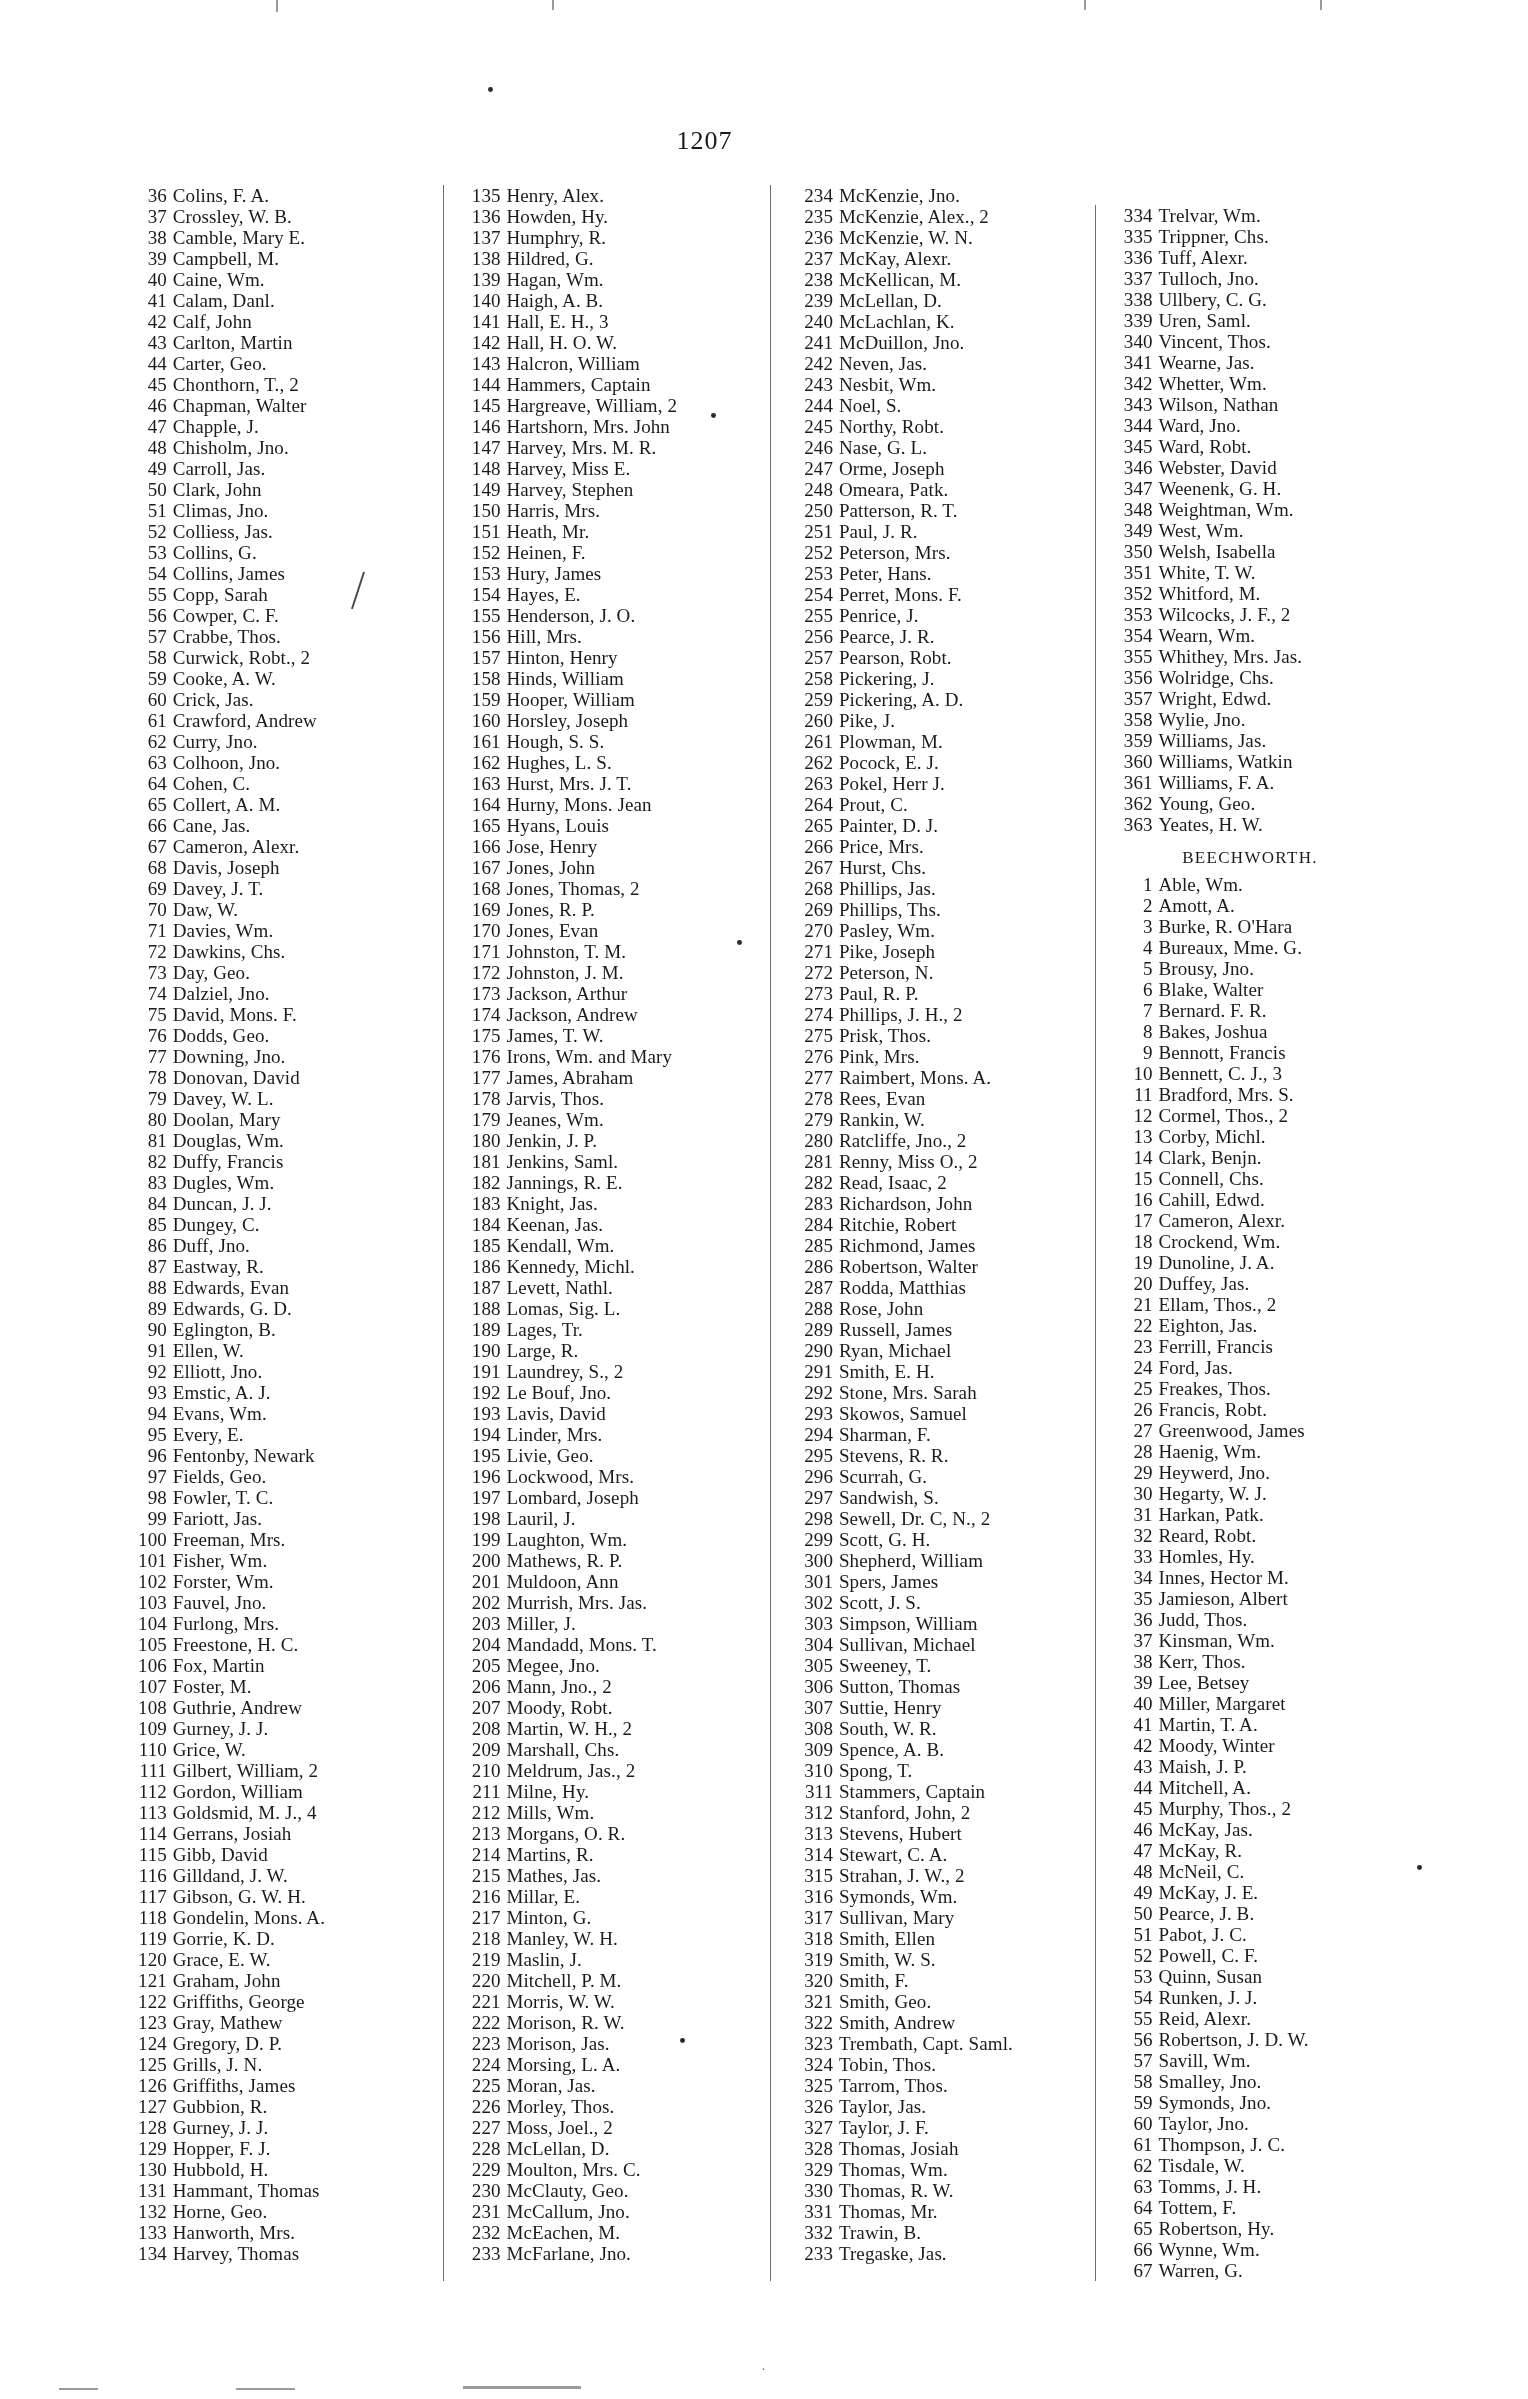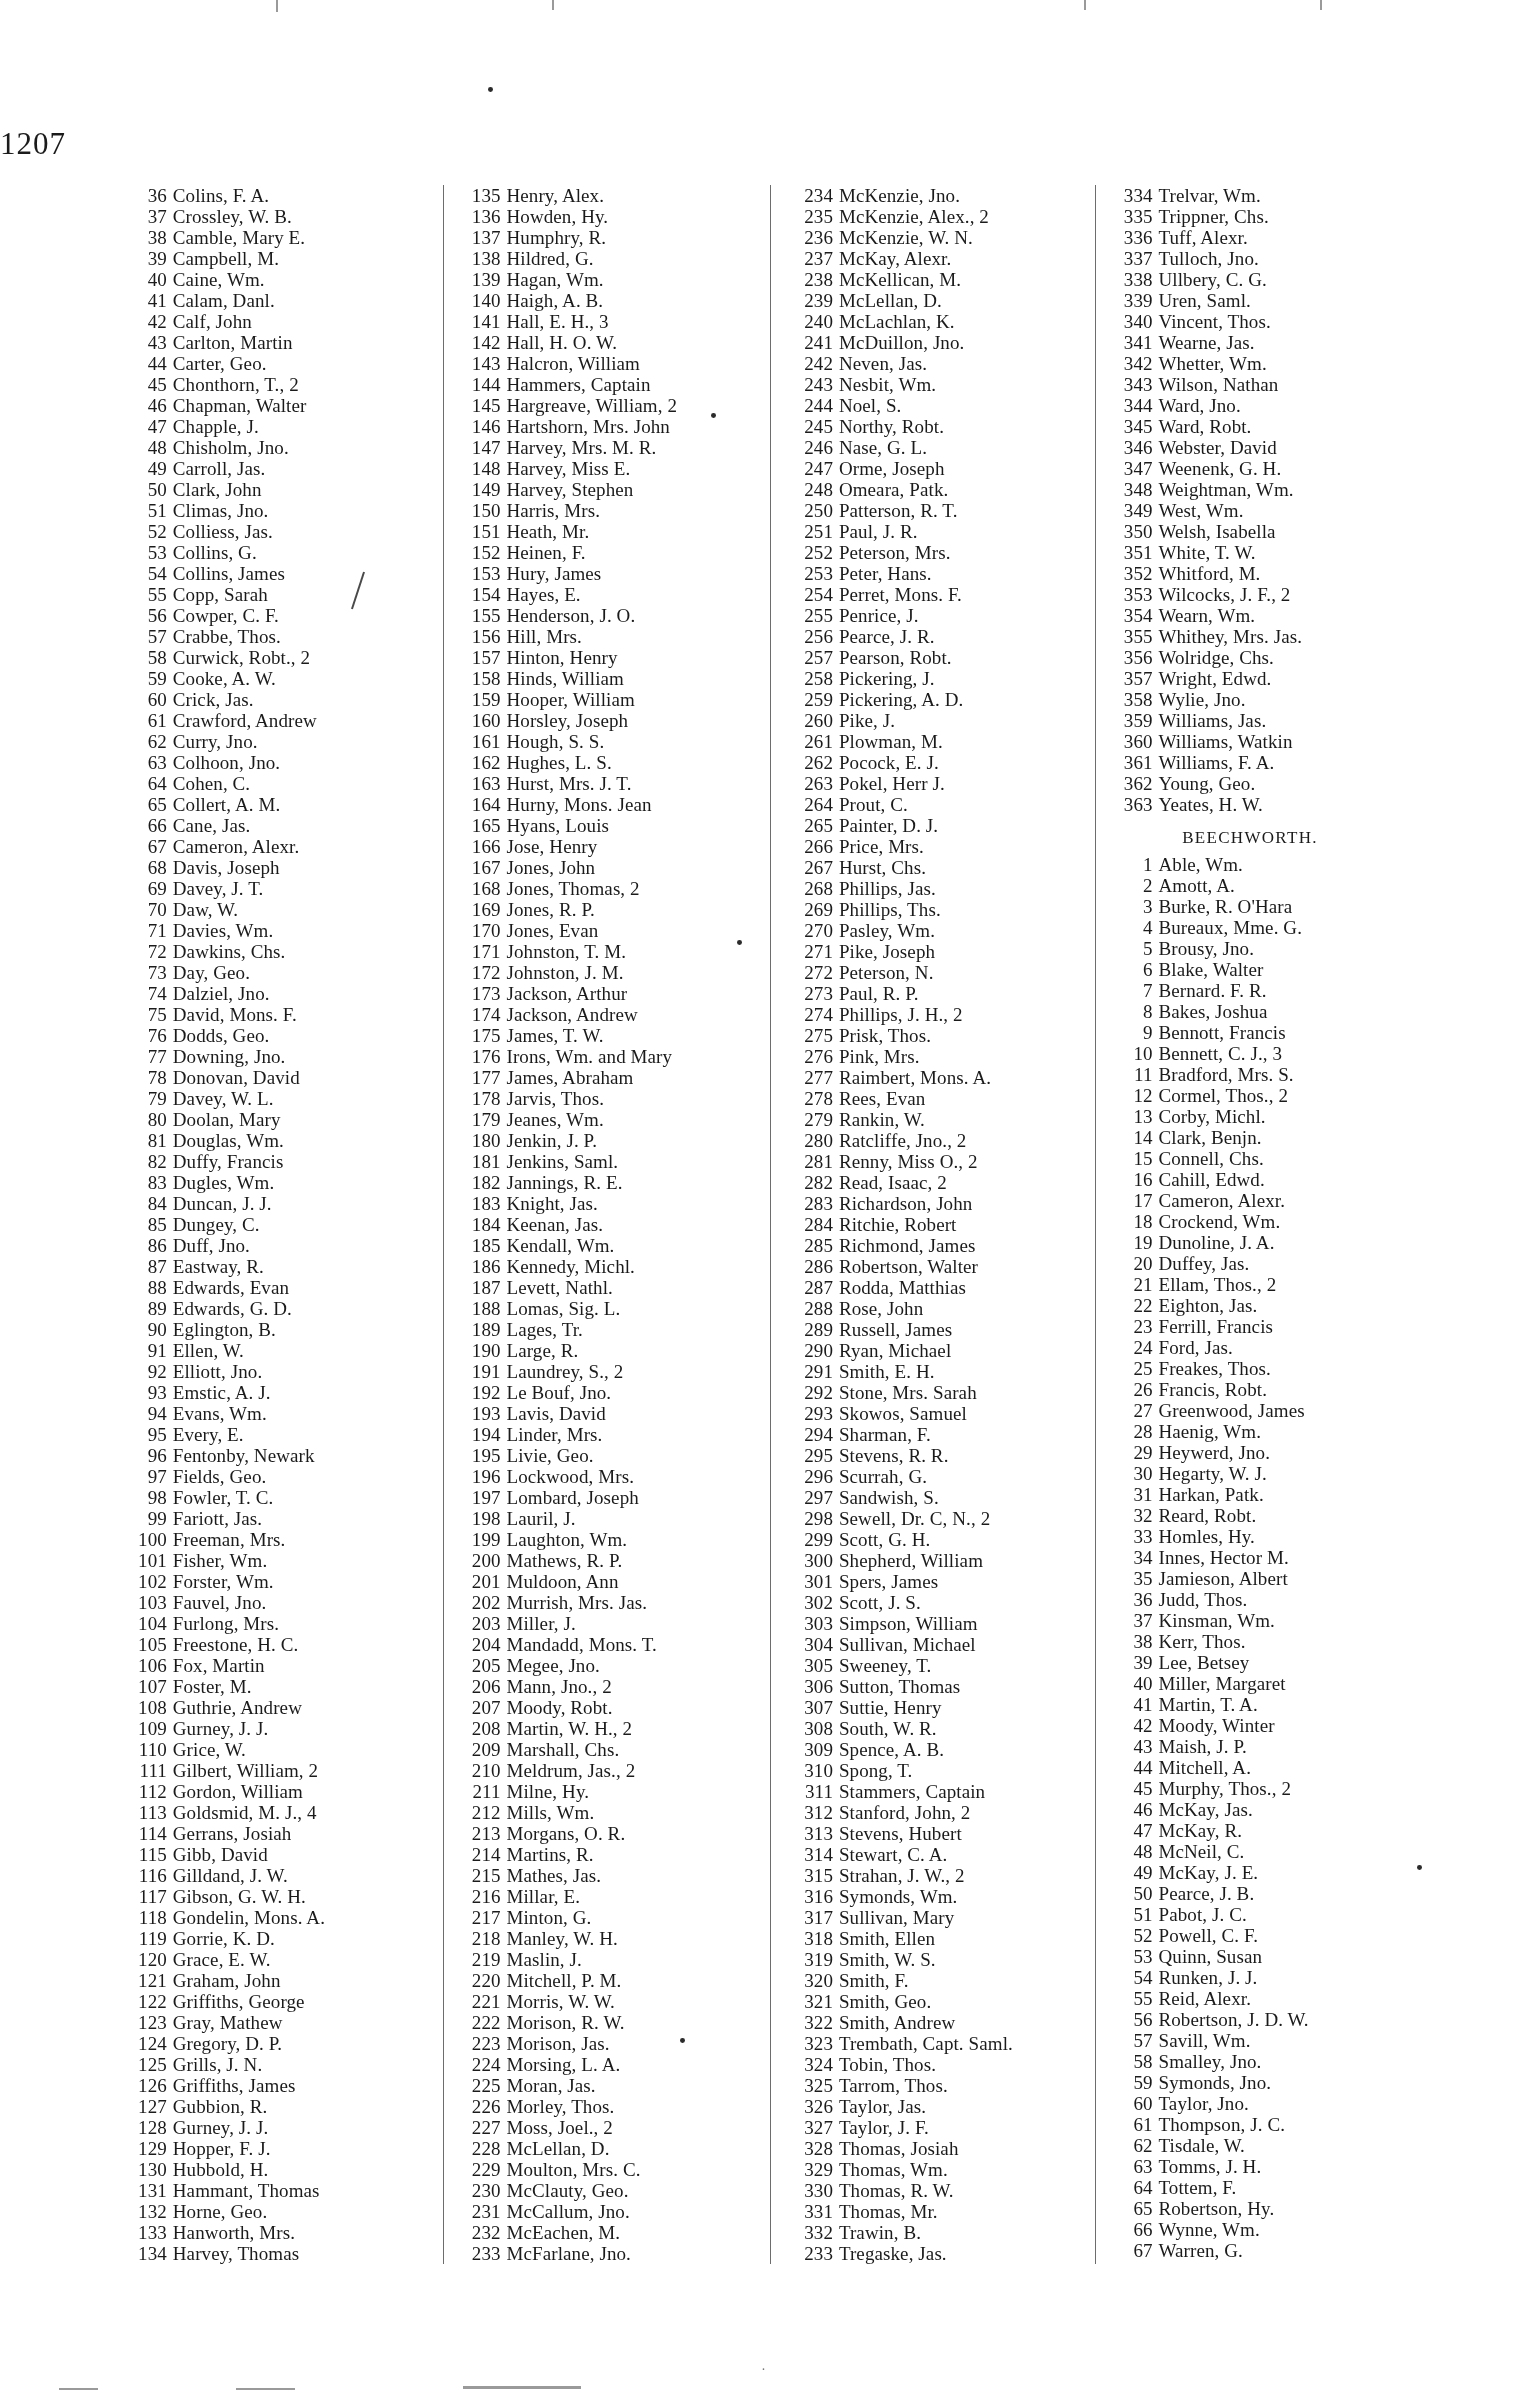--- a/index.html
+++ b/index.html
@@ -19,41 +19,42 @@
     position: absolute;
     left: 0; top: 0;
     width: 1529px;
     height: 2400px;
   }
   .page-number {
     position: absolute;
     top: 126px;
     left: 0;
     width: 1409px;
-    font-size: 31px;
+    text-align: center;
+    font-size: 26px;
     letter-spacing: 1px;
     font-family: "Liberation Serif", serif;
   }
   .columns {
     position: absolute;
     top: 185px;
     left: 126px;
     width: 1290px;
     display: flex;
     flex-direction: row;
     justify-content: flex-start;
   }
   .col {
     position: relative;
     box-sizing: border-box;
   }
   .col-1 { width: 317px; padding-left: 7.9px; }
   .col-2 { width: 327px; padding-left: 23.6px; border-left: 1px solid #6d6d6d; }
   .col-3 { width: 325px; padding-left: 29px; border-left: 1px solid #6d6d6d; }
-  .col-4 { width: 313px; padding-left: 23.6px; border-left: 1px solid #6d6d6d; }
+  .col-4 { width: 313px; padding-left: 23.6px; border-left: 1px solid #6d6d6d; margin-top: 20px; }
   .entry {
     font-size: 19px;
     line-height: 21px;
     white-space: nowrap;
     letter-spacing: 0.1px;
   }
   .entry .num {
     display: inline-block;
     min-width: 33px;
     text-align: right;

